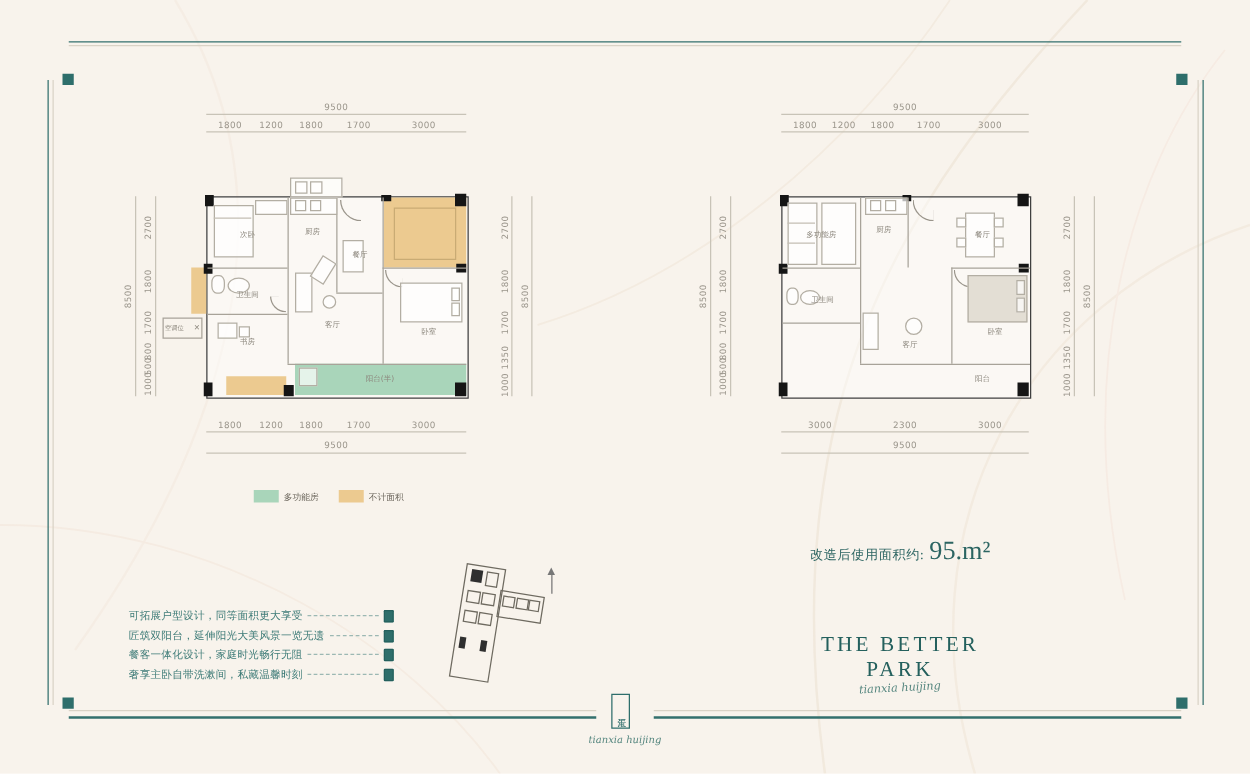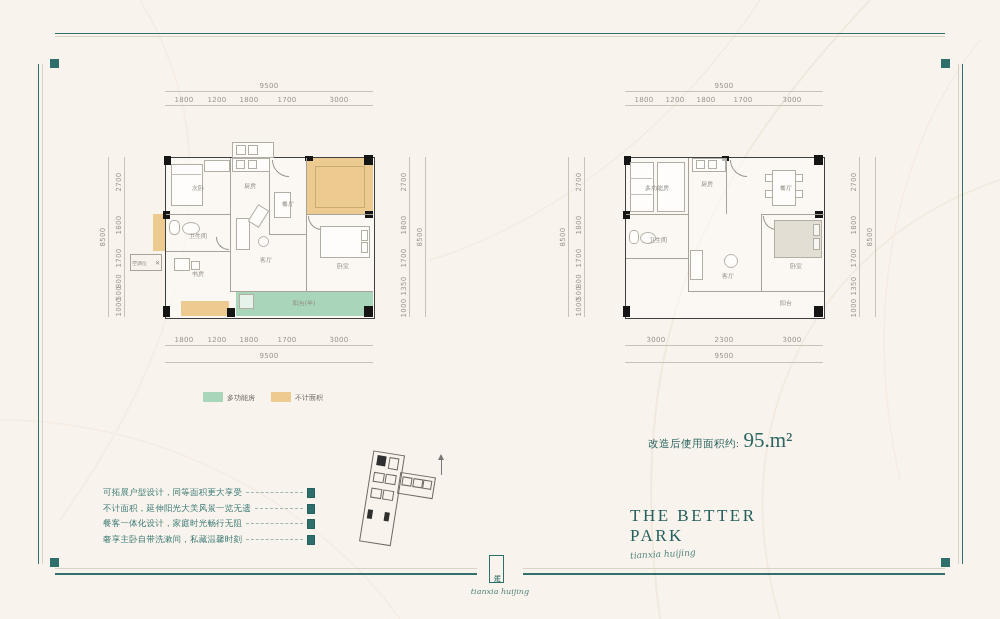--- a/index.html
+++ b/index.html
@@ -39,21 +39,21 @@
   
   .feature-row{position:absolute;display:flex;align-items:center;width:212px;}
   .feature-text{font-size:8.5px;color:#3d7b77;white-space:nowrap;letter-spacing:.2px;}
   .leader{flex:1;border-bottom:1px dashed #9cb8b3;margin:0 4px 2px 4px;height:1px;}
   .stamp{width:8px;height:10px;background:#2e6e6b;border-radius:1px;flex:0 0 auto;
          box-shadow:inset 0 0 0 1px #24605d;}
   
   .kp-box{position:absolute;border:1px solid #6e6a60;}
   .kp-dark{position:absolute;background:#2f2f2f;}
   
-  .logo{position:absolute;text-align:left;color:#24605d;}
+  .logo{position:absolute;text-align:center;color:#24605d;}
   .logo-name{font-family:"Liberation Serif",serif;font-size:17px;letter-spacing:2.5px;}
   .logo-script{font-family:"DejaVu Serif",serif;font-style:italic;font-size:9px;
                color:#55867f;transform:rotate(-3deg);}
   .seal{position:absolute;width:13px;height:26px;border:1px solid #2e6e6b;background:#f8f3ec;
         display:flex;align-items:center;justify-content:center;}
   .seal span{writing-mode:vertical-rl;font-size:7px;color:#2e6e6b;line-height:1;}
   .bottom-script{position:absolute;font-family:"DejaVu Serif",serif;font-style:italic;
                  font-size:8px;color:#55867f;text-align:center;}
 </style>
 </head>
@@ -279,21 +279,21 @@
     <span class="area-label">改造后使用面积约:</span>
     <span class="area-value">95.m²</span>
   </div>
 
   <div class="feature-row" style="left:103px;top:487px">
     <span class="feature-text">可拓展户型设计，同等面积更大享受</span>
     <div class="leader"></div>
     <div class="stamp"></div>
   </div>
   <div class="feature-row" style="left:103px;top:503px">
-    <span class="feature-text">不计面积，延伸阳光大美风景一览无遗</span>
+    <span class="feature-text">匠筑双阳台，延伸阳光大美风景一览无遗</span>
     <div class="leader"></div>
     <div class="stamp"></div>
   </div>
   <div class="feature-row" style="left:103px;top:534px">
     <span class="feature-text">奢享主卧自带洗漱间，私藏温馨时刻</span>
     <div class="leader"></div>
     <div class="stamp"></div>
   </div>
   <div class="feature-row" style="left:103px;top:518px">
     <span class="feature-text">餐客一体化设计，家庭时光畅行无阻</span>

